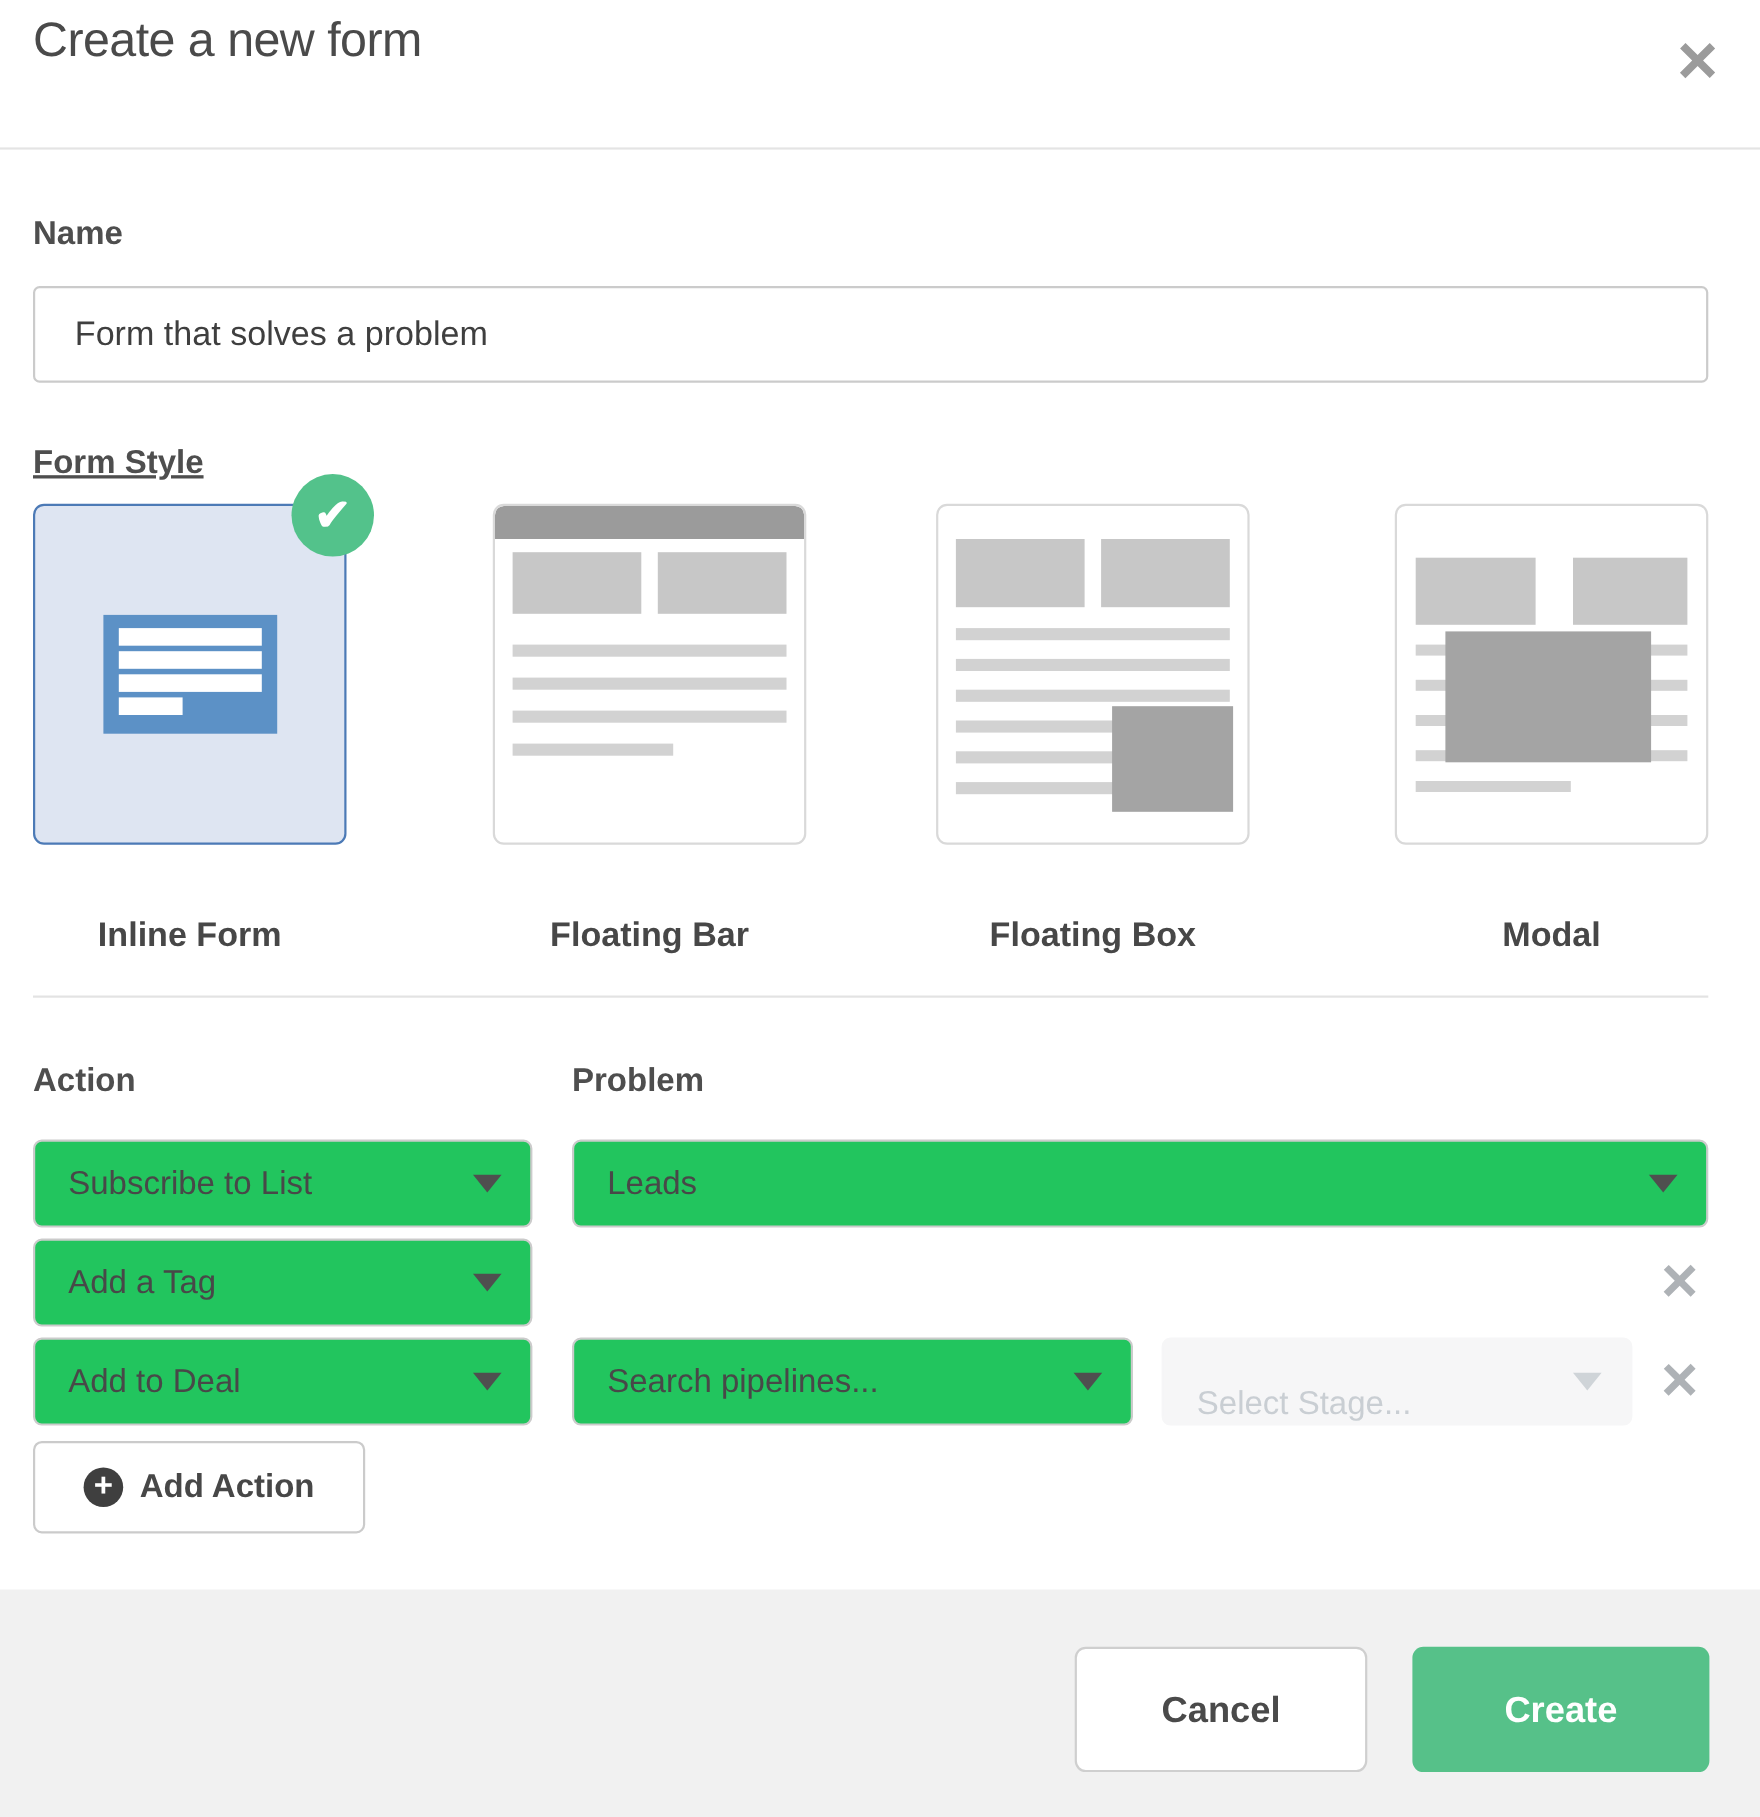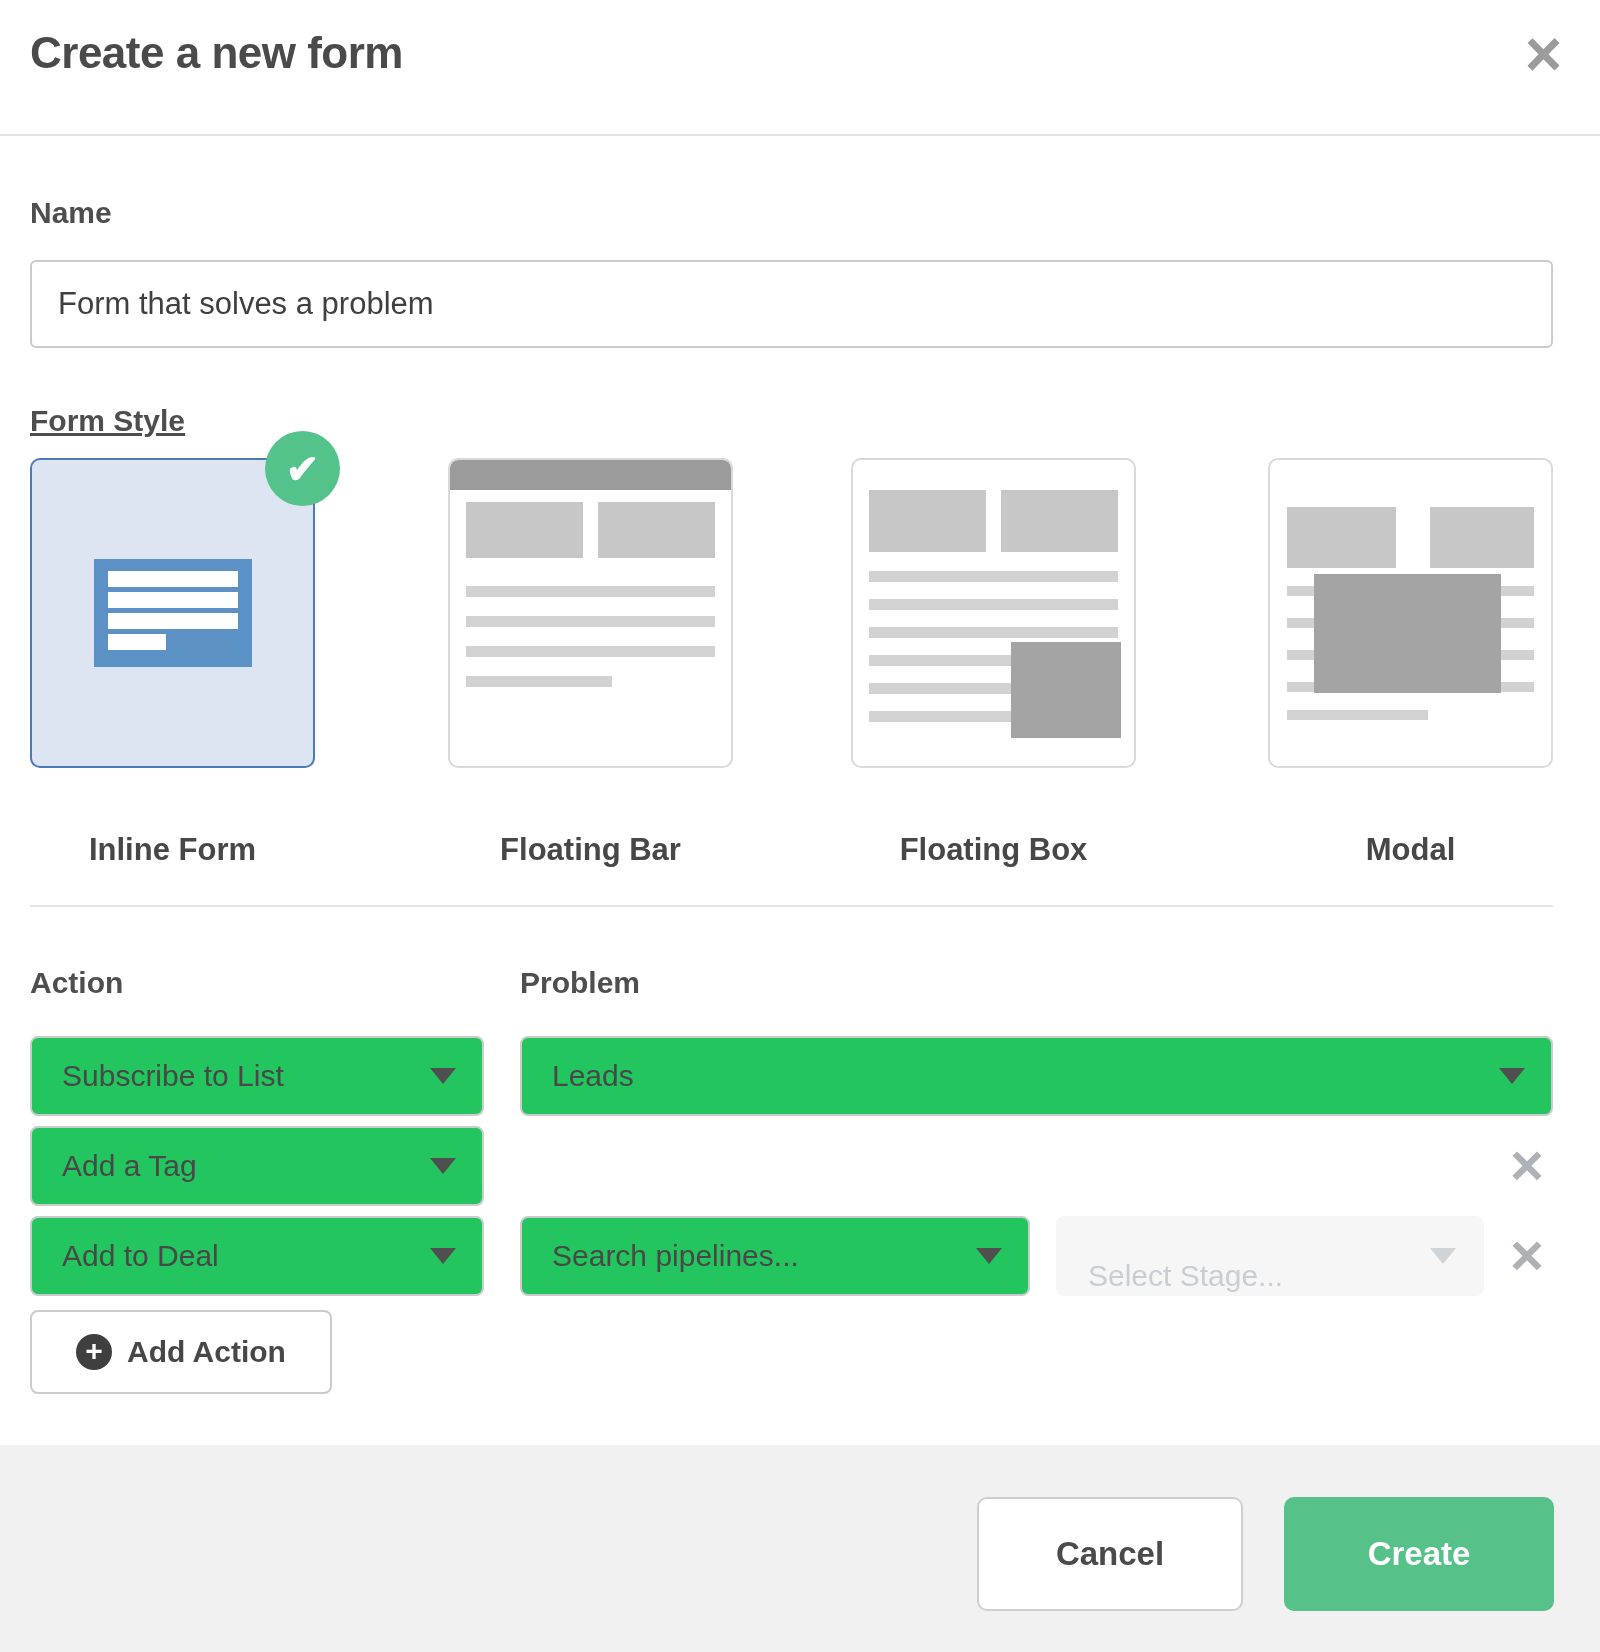--- a/index.html
+++ b/index.html
@@ -2,30 +2,30 @@
 <html><head>
 <meta charset="utf-8">
 <style>
   html,body{margin:0;padding:0;background:#fff;}
   body{font-family:"Liberation Sans", sans-serif; -webkit-font-smoothing:antialiased;}
   #stage{position:relative;width:1600px;height:1652px;background:#ffffff;overflow:hidden;}
 
   .abs{position:absolute;}
 
   
-  .modal-title{left:30px;top:28px;font-size:44px;font-weight:bold;color:#4a4a4a;letter-spacing:-0.5px;}
+  .modal-title{left:30px;top:12px;font-size:44px;font-weight:normal;color:#4a4a4a;letter-spacing:-0.5px;}
   .close-x{right:38px;top:22px;font-size:64px;font-weight:bold;color:#9b9b9b;line-height:1;cursor:pointer;}
   .divider1{left:0;top:134px;width:1600px;height:2px;background:#e4e4e4;}
 
   
   .sec-label{font-size:30px;font-weight:bold;color:#4e4e4e;}
 
   
   .name-input{left:30px;top:260px;width:1523px;height:88px;border:2px solid #cbcbcb;border-radius:6px;
-    box-sizing:border-box;padding:0 26px;font-size:31px;color:#3f3f3f;font-family:"Liberation Sans",sans-serif;outline:none;}
+    box-sizing:border-box;padding:0 36px;font-size:31px;color:#3f3f3f;font-family:"Liberation Sans",sans-serif;outline:none;}
 
   
   .tile{top:458px;width:285px;height:310px;background:#ffffff;border:2px solid #d9d9d9;border-radius:10px;
     box-sizing:border-box;cursor:pointer;}
   .tile.selected{background:#dee5f2;border:2px solid #4c7ab6;}
   .tile-label{top:798px;font-size:31px;font-weight:bold;color:#474747;text-align:center;width:285px;margin-top:34px;}
 
   .check-badge{position:absolute;top:-29px;right:-27px;width:75px;height:75px;border-radius:50%;
     background:#53c28b;color:#ffffff;display:flex;align-items:center;justify-content:center;
     font-size:40px;font-weight:bold;}

